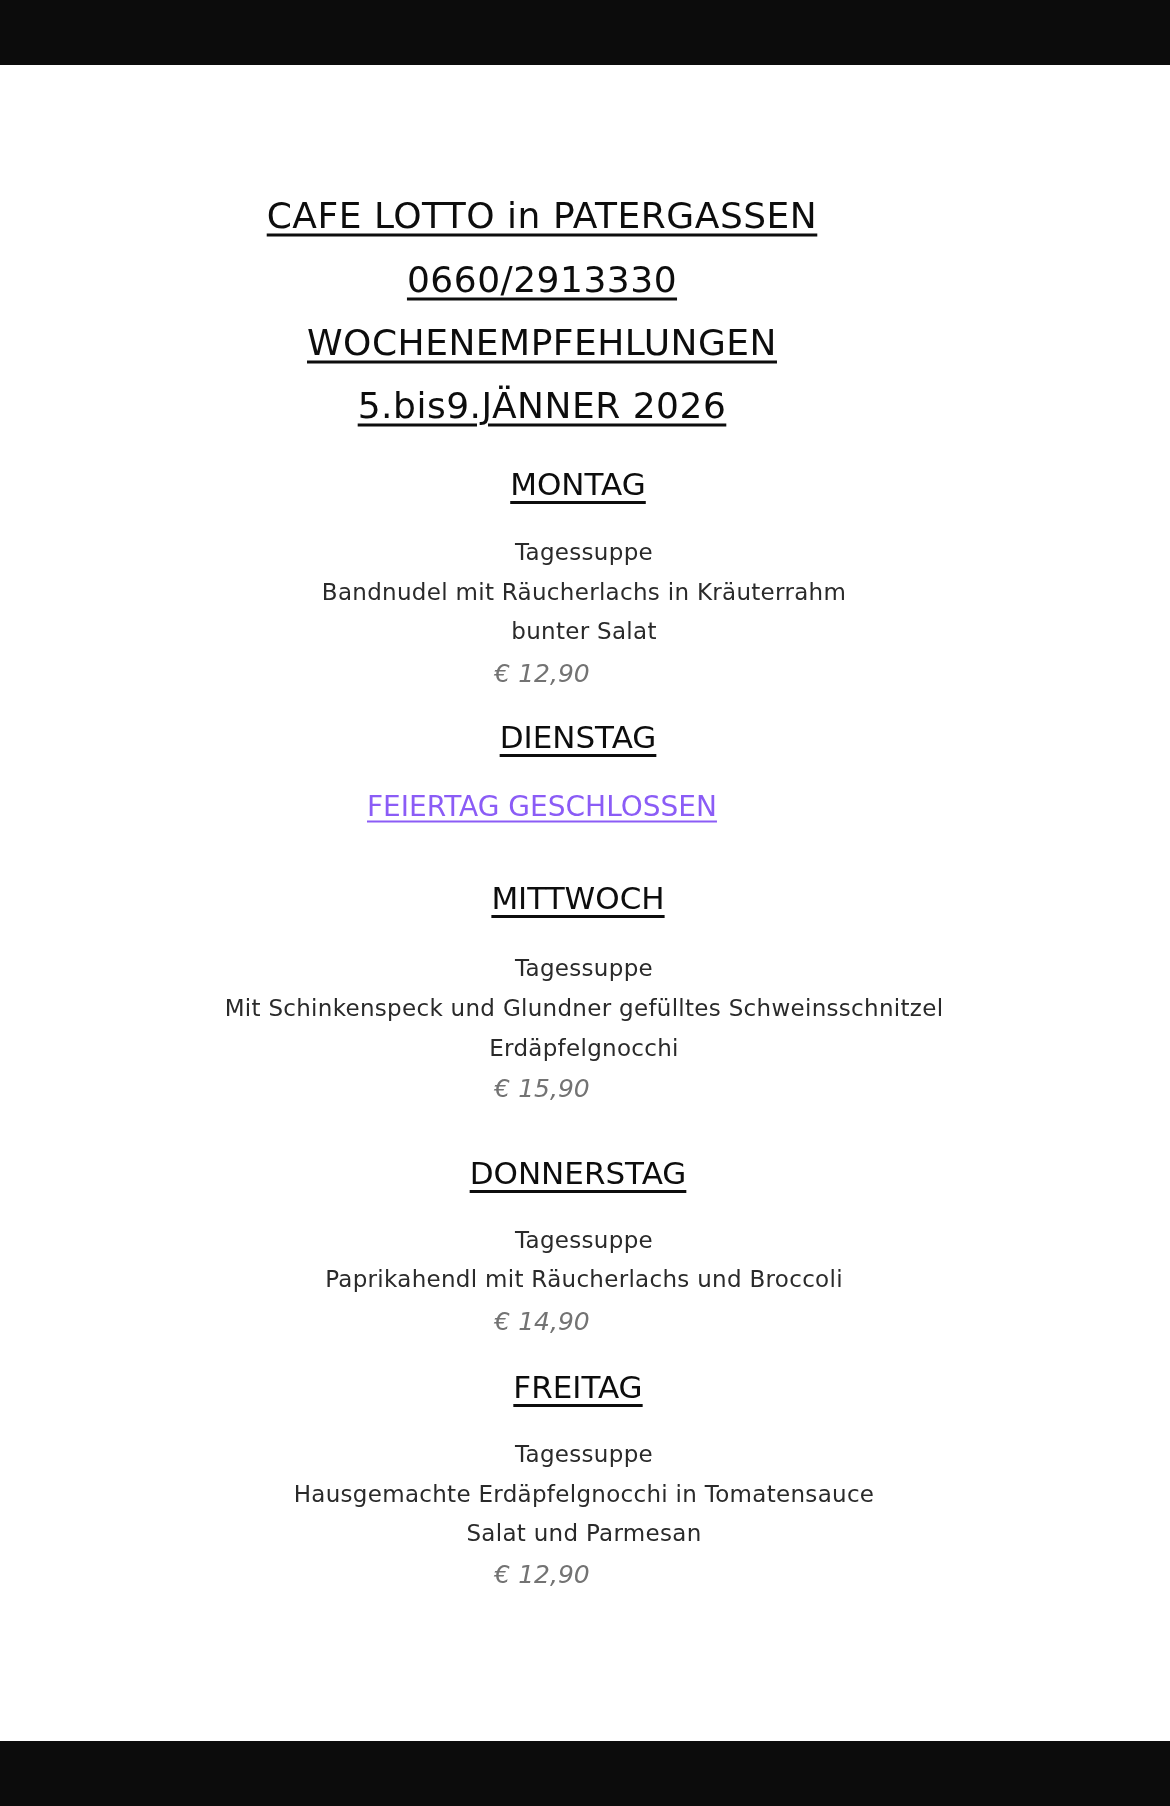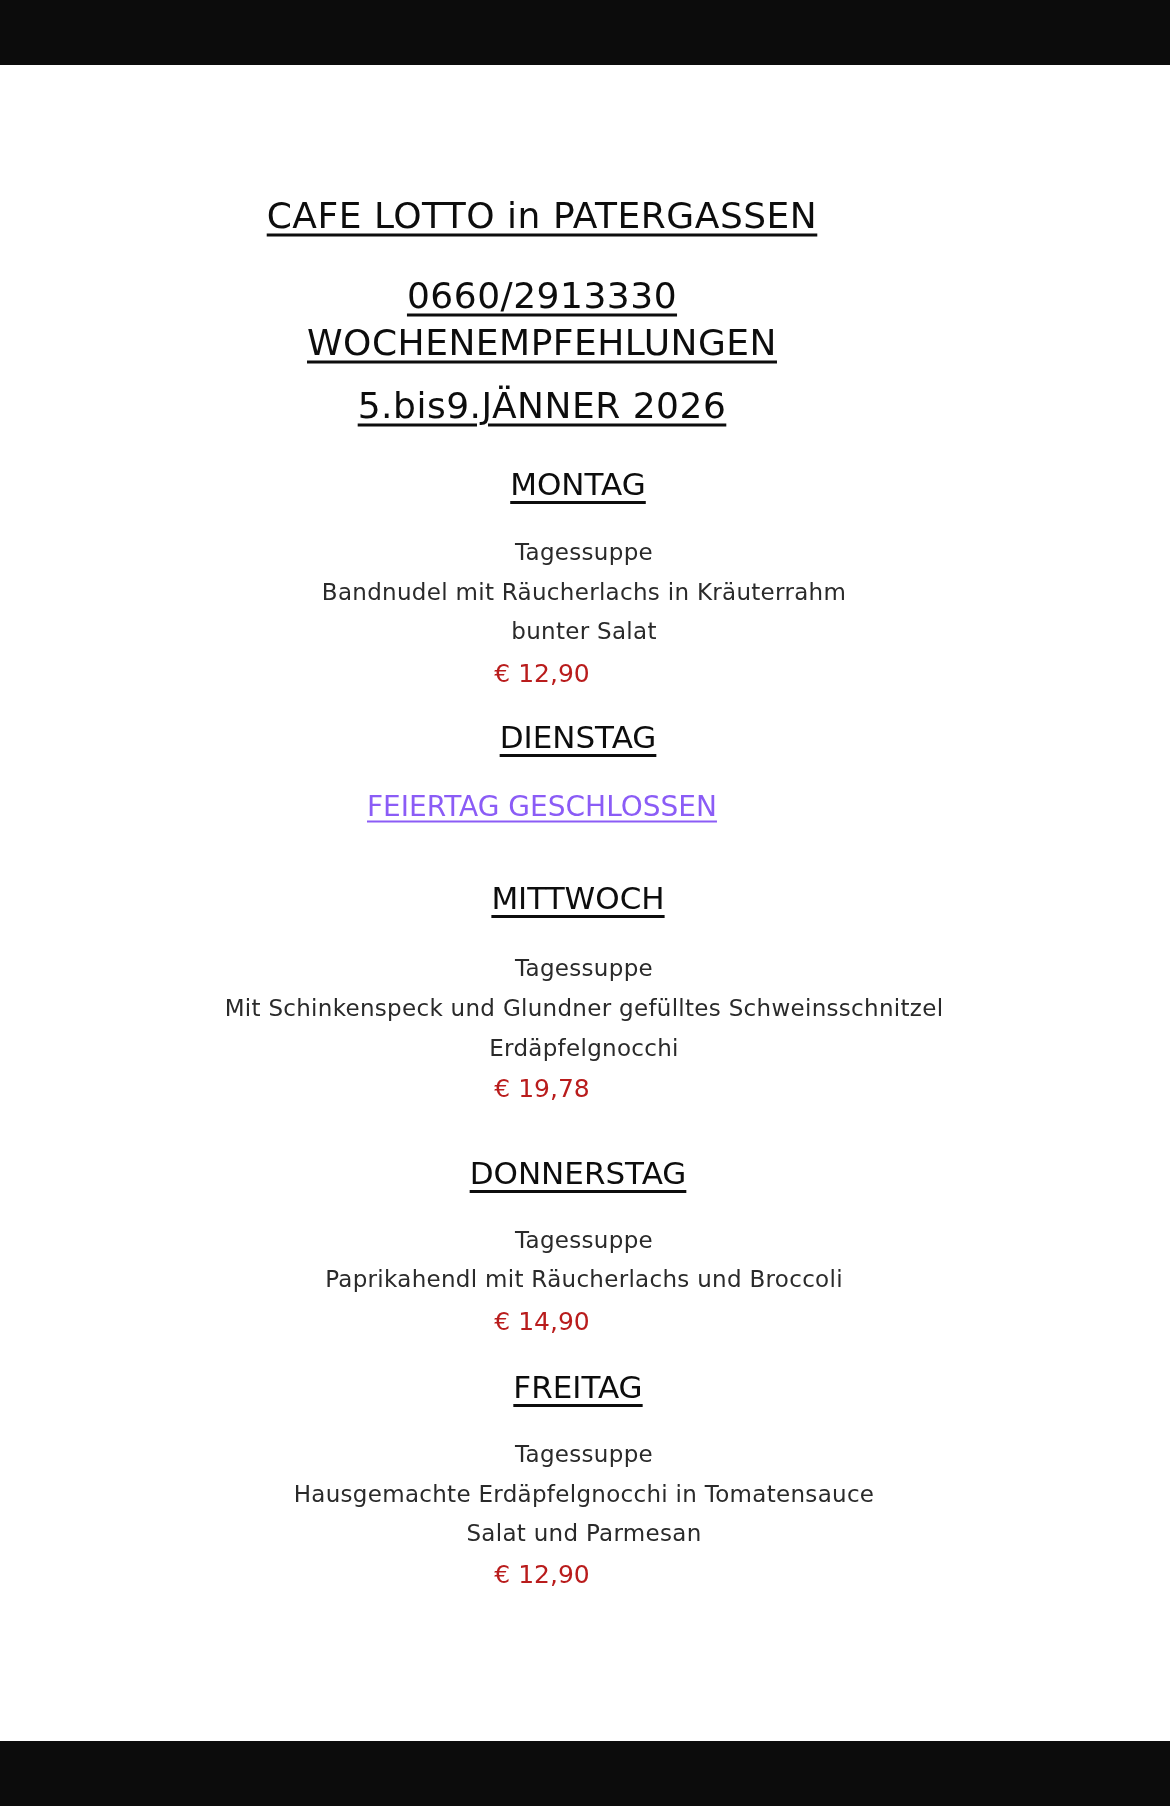--- a/index.html
+++ b/index.html
@@ -8,31 +8,31 @@
   .bar { position:absolute; left:0; width:1170px; background:#0c0c0c; }
   .bar.top { top:0; height:65px; }
   .bar.bottom { top:1741px; height:65px; }
   .line { position:absolute; left:0; width:1084px; text-align:center; white-space:nowrap;
           transform:translateY(-50%); }
   .hdr { font-size:36px; letter-spacing:0.5px; text-decoration:underline; text-decoration-thickness:3px;
          text-underline-offset:6px; color:#0d0d0d; }
   .day { font-size:31px; text-decoration:underline; text-decoration-thickness:3px; text-underline-offset:6px;
          color:#0d0d0d;padding-left:36px; }
   .item { font-size:23px; color:#2a2a2a; letter-spacing:0.3px;padding-left:42px; }
-  .price { font-size:25px; color:#b91c1c; }
+  .price { font-size:25px; color:#737373;font-style:italic; }
   .closed { font-size:28px; text-decoration:underline; text-decoration-thickness:2px; text-underline-offset:5px; }
 </style>
 </head>
 <body>
 
 <div class="bar top"></div>
 
 <div>
   <div class="line hdr" style="top:215px">CAFE LOTTO in PATERGASSEN</div>
-  <div class="line hdr" style="top:295px">0660/2913330</div>
+  <div class="line hdr" style="top:279px">0660/2913330</div>
   <div class="line hdr" style="top:342px">WOCHENEMPFEHLUNGEN</div>
   <div class="line hdr" style="top:405px">5.bis9.JÄNNER 2026</div>
 </div>
 
 <div>
   <div class="line day" style="top:484px">MONTAG</div>
   <div class="line item" style="top:552px">Tagessuppe</div>
   <div class="line item" style="top:592px">Bandnudel mit Räucherlachs in Kräuterrahm</div>
   <div class="line item" style="top:631px">bunter Salat</div>
   <div class="line price" style="top:673px">€ 12,90</div>
@@ -41,21 +41,21 @@
 <div>
   <div class="line day" style="top:737px">DIENSTAG</div>
   <div class="line closed" style="top:806px; color:#8b5cf6">FEIERTAG GESCHLOSSEN</div>
 </div>
 
 <div>
   <div class="line day" style="top:898px">MITTWOCH</div>
   <div class="line item" style="top:968px">Tagessuppe</div>
   <div class="line item" style="top:1008px">Mit Schinkenspeck und Glundner gefülltes Schweinsschnitzel</div>
   <div class="line item" style="top:1048px">Erdäpfelgnocchi</div>
-  <div class="line price" style="top:1088px">€ 19,78</div>
+  <div class="line price" style="top:1088px">€ 15,90</div>
 </div>
 
 <div>
   <div class="line day" style="top:1173px">DONNERSTAG</div>
   <div class="line item" style="top:1240px">Tagessuppe</div>
   <div class="line item" style="top:1279px">Paprikahendl mit Räucherlachs und Broccoli</div>
   <div class="line price" style="top:1321px">€ 14,90</div>
 </div>
 
 <div>

